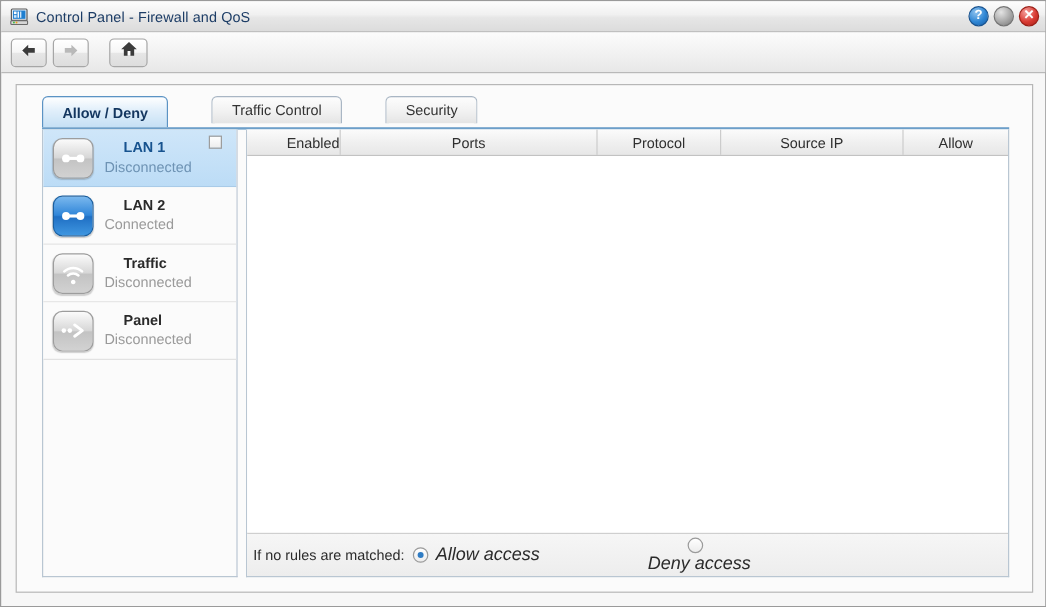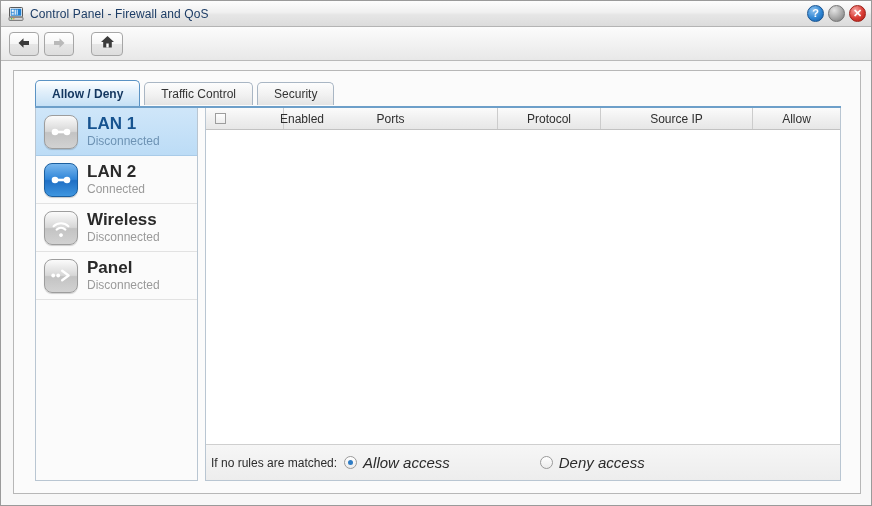--- a/index.html
+++ b/index.html
@@ -119,22 +119,23 @@
     border: 1px solid #b7b7b7;
   }
 
   
   .tabstrip {
     position: absolute;
     left: 21px;
     top: 9px;
     height: 26px;
     display: flex;
-    align-items: center;
+    align-items: flex-start;
     z-index: 5;
+    gap: 32px;
   }
   .tab {
     height: 23px;
     box-sizing: border-box;
     padding: 0 16px;
     display: flex;
     align-items: center;
     justify-content: center;
     font-size: 12px;
     color: #333333;
@@ -205,23 +206,24 @@
     border: 1px solid #9d9d9d;
     box-shadow: 0 1px 1px rgba(0,0,0,0.18);
   }
   .iface-icon.blue {
     background: linear-gradient(to bottom, #7ab8ee 0%, #2f85d8 48%, #1f6fc4 52%, #3f96e0 100%);
     border: 1px solid #1b5f9f;
     box-shadow: 0 1px 1px rgba(0,0,0,0.2);
   }
   .iface-text { display: flex; flex-direction: column; line-height: 1.15; }
   .iface-name {
-    font-size: 17px;
+    font-size: 12px;
     font-weight: bold;
     color: #2a2a2a;
+    margin-left: 16px;
   }
   .iface.selected .iface-name { color: #17538f; }
   .iface-status {
     font-size: 12px;
     color: #9a9a9a;
     margin-top: 2px;
   }
   .iface.selected .iface-status { color: #6e93b4; }
 
   
@@ -280,21 +282,21 @@
     box-sizing: border-box;
     display: flex;
     align-items: center;
     justify-content: center;
     font-size: 12px;
     color: #2f2f2f;
     border-right: 1px solid #cccccc;
     height: 100%;
   }
   .th:last-child { border-right: none; }
-  .th.enabled-col { justify-content: space-between; padding-left: 9px; gap: 48px; }
+  .th.enabled-col { justify-content: flex-end; padding-left: 9px; gap: 48px; }
   .hdr-checkbox {
     width: 11px; height: 11px;
     box-sizing: border-box;
     border: 1px solid #9d9d9d;
     background: linear-gradient(to bottom, #fefefe, #ededed);
     margin-right: 6px;
     flex: 0 0 auto;
   }
 
   .tbody {
@@ -311,21 +313,21 @@
     align-items: center;
     padding-left: 5px;
     font-size: 12px;
     color: #2b2b2b;
   }
   .footer-label { margin-right: 7px; }
   .radio-wrap {
     display: flex;
     align-items: center;
   }
-  .radio-wrap.second { margin-left: 90px; }
+  .radio-wrap.second { margin-left: 90px; flex-direction: column; }
   .radio {
     width: 13px; height: 13px;
     border-radius: 50%;
     box-sizing: border-box;
     border: 1px solid #9a9a9a;
     background: linear-gradient(to bottom, #ffffff 0%, #ececec 100%);
     margin-right: 6px;
     flex: 0 0 auto;
     position: relative;
   }
@@ -445,21 +447,21 @@
 
         <div class="iface">
           <div class="iface-icon gray">
             <svg width="22" height="18" viewBox="0 0 22 18">
               <path d="M11 14.2 a1.9 1.9 0 1 0 0.01 0" fill="#ffffff"></path>
               <path d="M6.6 10.6 A6.6 6.6 0 0 1 15.4 10.6" stroke="#ffffff" stroke-width="2.1" fill="none" stroke-linecap="round"></path>
               <path d="M3.6 7.2 A10.8 10.8 0 0 1 18.4 7.2" stroke="#ffffff" stroke-width="2.1" fill="none" stroke-linecap="round"></path>
             </svg>
           </div>
           <div class="iface-text">
-            <span class="iface-name">Wireless</span>
+            <span class="iface-name">Traffic</span>
             <span class="iface-status">Disconnected</span>
           </div>
         </div>
 
         <div class="iface">
           <div class="iface-icon gray">
             <svg width="22" height="13" viewBox="0 0 22 13">
               <circle cx="3.2" cy="6.5" r="1.9" fill="#ffffff"></circle>
               <circle cx="8.2" cy="6.5" r="1.9" fill="#ffffff"></circle>
               <path d="M12.2 1.8 L18.6 6.5 L12.2 11.2" stroke="#ffffff" stroke-width="2.4" fill="none" stroke-linecap="round" stroke-linejoin="round"></path>

